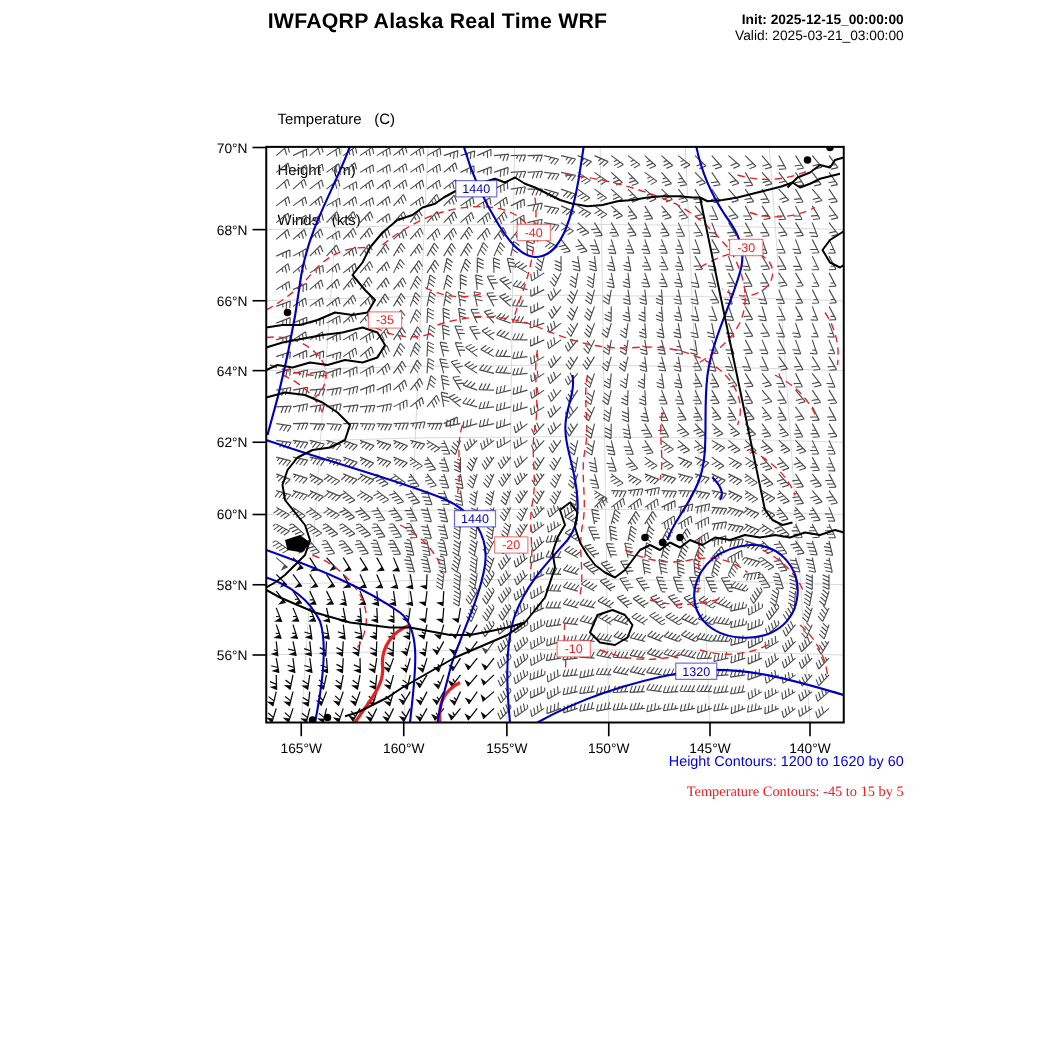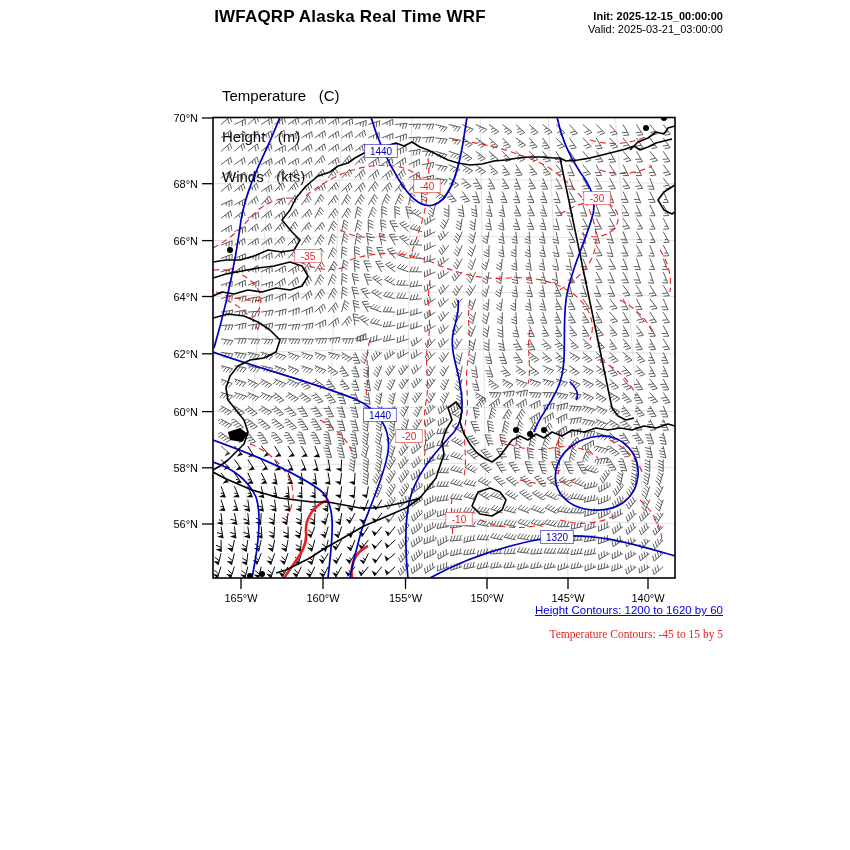--- a/index.html
+++ b/index.html
@@ -2,23 +2,23 @@
 <html><head>
 <meta charset="utf-8">
 <style>
   html,body{margin:0;padding:0;background:#ffffff;}
   .page{position:relative;width:850px;height:828px;background:#fff;overflow:hidden;
         font-family:"Liberation Sans","DejaVu Sans",sans-serif;color:#000;padding-left:47px;}
   .title{position:absolute;left:180px;top:7px;width:340px;text-align:center;
          font-size:17px;font-weight:bold;letter-spacing:0.2px;}
   .hdr-right{position:absolute;right:174px;top:10px;text-align:right;font-size:11px;line-height:13px;margin-left:16px;}
   .hdr-right .init{font-weight:bold;}
-  .legend{position:absolute;left:222px;top:62px;font-size:15px;line-height:13.5px;white-space:pre;}
+  .legend{position:absolute;left:222px;top:62px;font-size:12px;line-height:13.5px;white-space:pre;}
   .note{position:absolute;right:174px;width:400px;text-align:right;font-size:11.5px;}
-  .note-height{top:604px;color:#0000e0;text-decoration:underline;}
+  .note-height{top:604px;color:#0000e0;}
   .note-temp{top:628px;color:#e82222;font-family:Liberation Serif, serif;}
   .footer{position:absolute;left:222px;top:816px;font-size:11px;line-height:14px;white-space:pre;}
   svg text{font-family:"Liberation Sans","DejaVu Sans",sans-serif;}
 </style>
 </head>
 <body>
 
 <div class="page">
 
   <div class="title">IWFAQRP Alaska Real Time WRF</div>

